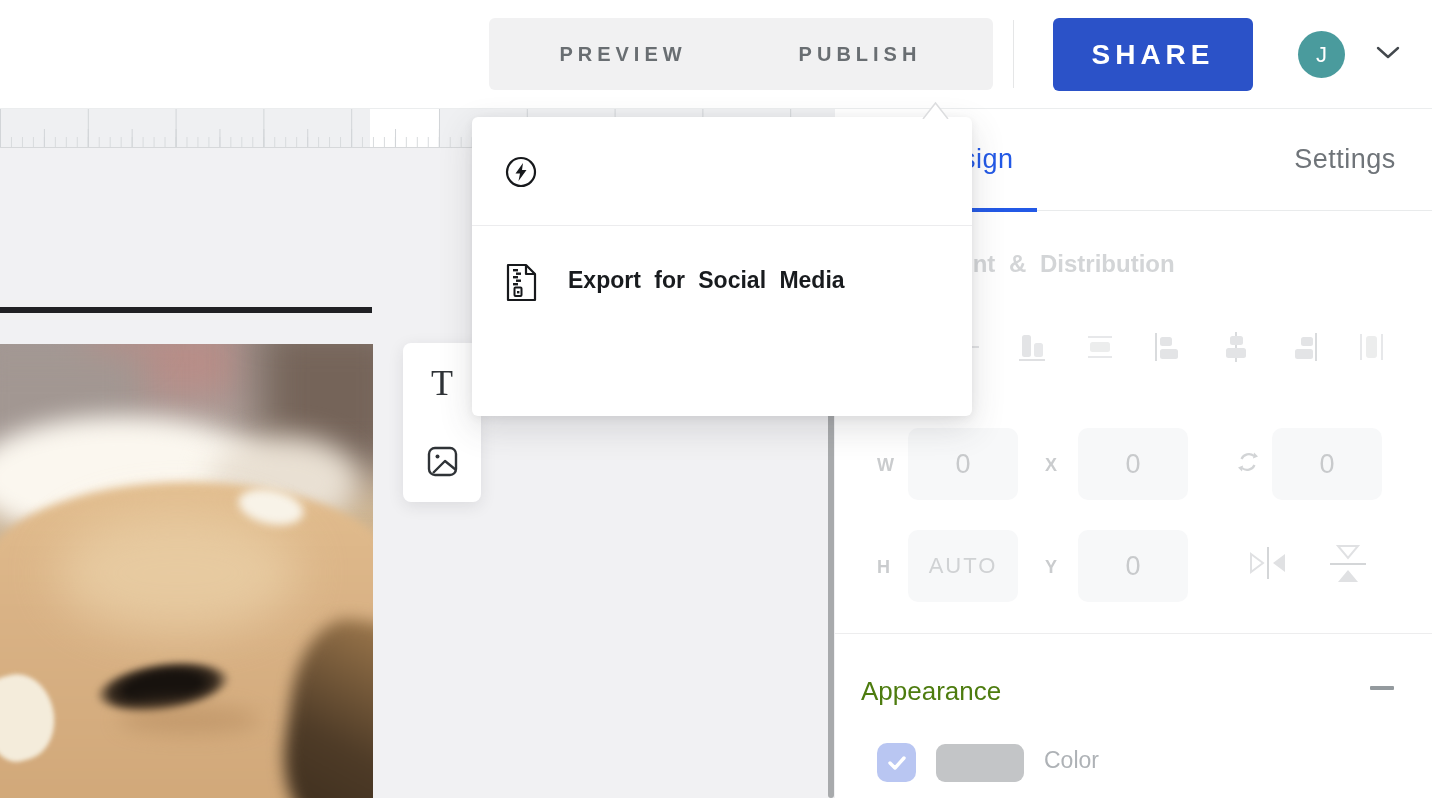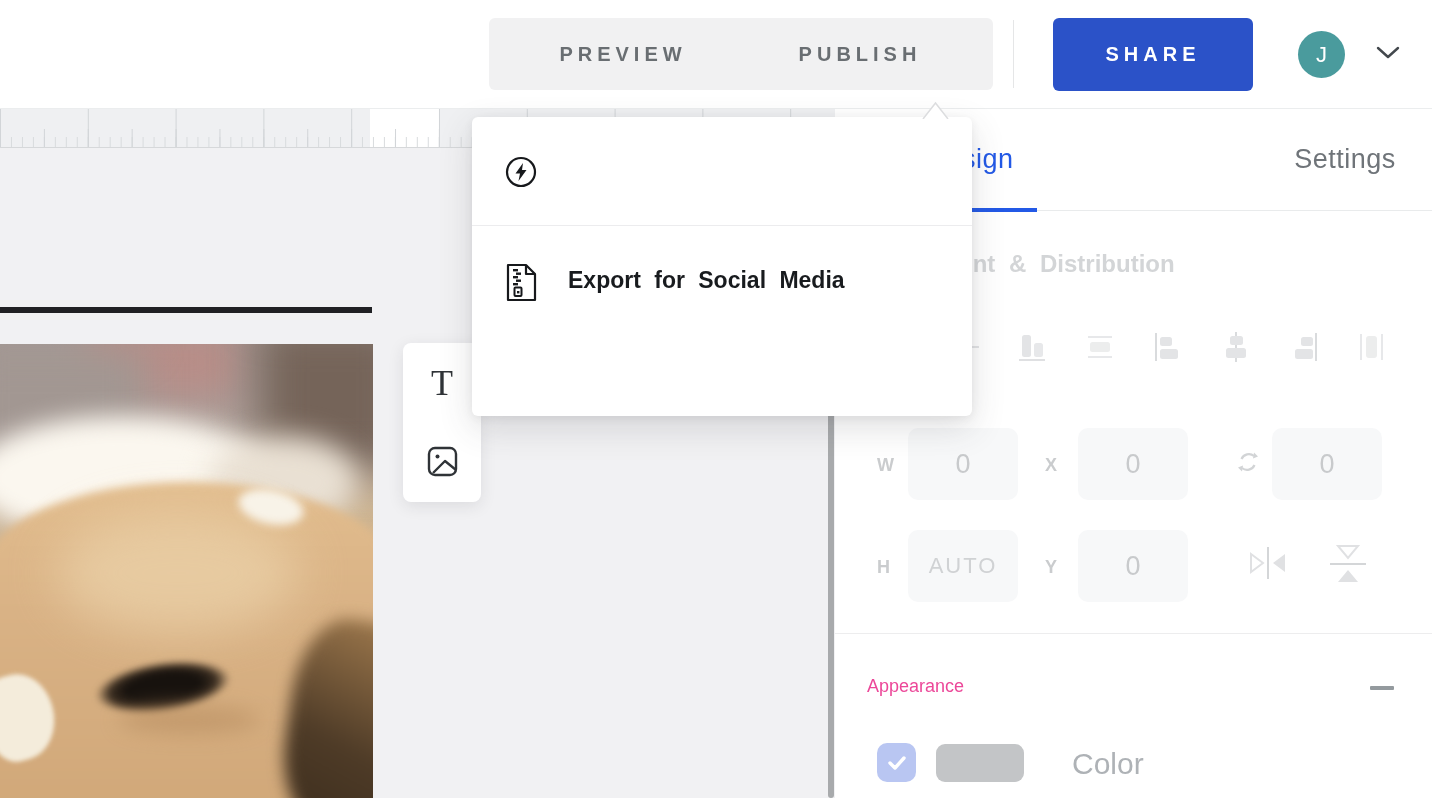--- a/index.html
+++ b/index.html
@@ -9,21 +9,21 @@
   
   .topbar { position:absolute; left:0; top:0; width:1432px; height:109px; background:#fff;
             border-bottom:1px solid #ebedee; z-index:10; }
   .pill-btn { position:absolute; top:18px; height:72px; border:none; border-radius:6px;
               background:#f1f1f2; color:#696e72; font-family:"Liberation Sans",sans-serif;
               font-size:20px; font-weight:bold; letter-spacing:5px; cursor:pointer; }
   .btn-preview { left:465px; width:268px;margin-left:24px; }
   .btn-publish { left:727px; width:266px; }
   .topbar-divider { position:absolute; left:1013px; top:20px; width:1px; height:68px; background:#e5e6e7; }
   .btn-share { position:absolute; left:1053px; top:18px; width:200px; height:73px; border:none;
-               border-radius:6px; background:#2b52c8; color:#fff; font-size:20px; font-weight:bold;
+               border-radius:6px; background:#2b52c8; color:#fff; font-size:28px; font-weight:bold;
                letter-spacing:5px; cursor:pointer; font-family:"Liberation Sans",sans-serif; }
   .avatar { position:absolute; left:1298px; top:31px; width:47px; height:47px; border-radius:50%;
             background:#4a9b9d; color:#fff; display:flex; align-items:center; justify-content:center;
             font-size:22px; cursor:pointer; }
   .chevron { position:absolute; left:1374px; top:44px; width:28px; height:18px; cursor:pointer; }
 
   
   .canvas { position:absolute; left:0; top:108px; width:835px; height:690px; background:#f1f1f3; z-index:1; }
   .ruler { position:absolute; left:0; top:0; width:835px; height:40px; background-color:#eff0f2;
            border-bottom:1px solid #d6d8da;
@@ -92,28 +92,28 @@
   .align-row { position:absolute; left:111px; top:220px; display:flex; gap:32px; }
   .align-btn { width:36px; height:38px; background:none; border:none; padding:0; cursor:pointer; }
 
   .fld-label { position:absolute; font-size:18px; font-weight:bold; color:#caccce; }
   .fld-input { position:absolute; width:110px; height:72px; background:#f7f8f9; border:none; border-radius:10px;
                text-align:center; font-size:27px; color:#c8cacc; font-family:"Liberation Sans",sans-serif; }
   .fld-auto { font-size:22px; letter-spacing:2px; color:#d0d2d4; }
   .icon-btn { position:absolute; background:none; border:none; padding:0; cursor:pointer; }
 
   .section-divider { position:absolute; left:0px; top:525px; width:597px; height:1px; background:#ededee; }
-  .appearance-title { position:absolute; left:32px; top:568px; font-size:18px; color:#ec4899; }
+  .appearance-title { position:absolute; left:26px; top:568px; font-size:26px; color:#4d7c0f; }
   .collapse-btn { position:absolute; left:535px; top:578px; width:24px; height:4px; border:none;
                   background:#949a9e; cursor:pointer; border-radius:1px; }
   .color-check { position:absolute; left:42px; top:635px; width:39px; height:39px; border-radius:10px;
                  background:#b9c6f2; border:none; cursor:pointer; display:flex; align-items:center; justify-content:center; }
   .color-swatch { position:absolute; left:101px; top:636px; width:88px; height:38px; border-radius:9px;
                   background:#c3c5c7; border:none; cursor:pointer; }
-  .color-label { position:absolute; left:209px; top:639px; font-size:30px; color:#aeb2b6;margin-left:28px; }
+  .color-label { position:absolute; left:209px; top:639px; font-size:23px; color:#aeb2b6; }
 
   
   .menu-caret { position:absolute; left:922px; top:100px; z-index:51; }
   .menu { position:absolute; left:472px; top:117px; width:500px; height:299px; background:#fff; border-radius:6px;
           box-shadow:0 12px 34px rgba(60,64,67,.16), 0 2px 8px rgba(60,64,67,.08); z-index:50; }
   .menu-item { position:absolute; left:0; width:100%; cursor:pointer; }
   .menu-item-1 { top:0; height:108px; }
   .menu-item-2 { top:108px; height:191px; }
   .menu-divider { position:absolute; left:0; top:108px; width:100%; height:1px; background:#ececee; }
   .menu-icon-1 { position:absolute; left:33px; top:39px; }

